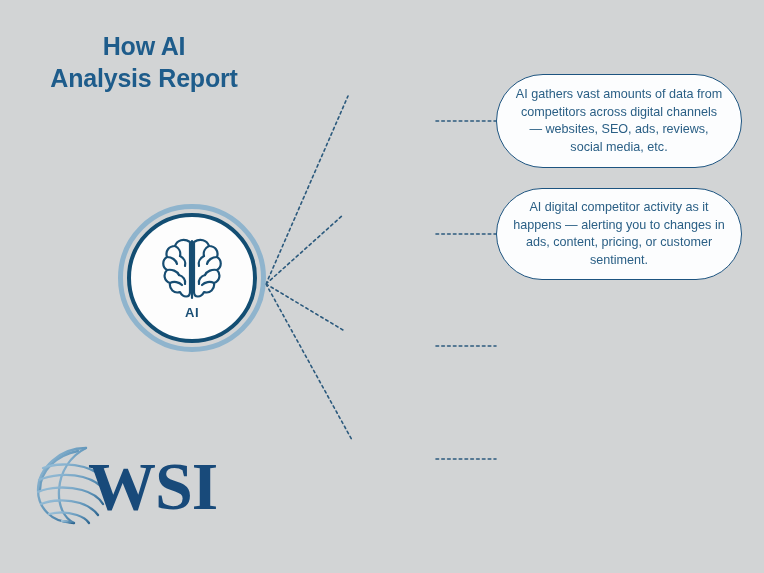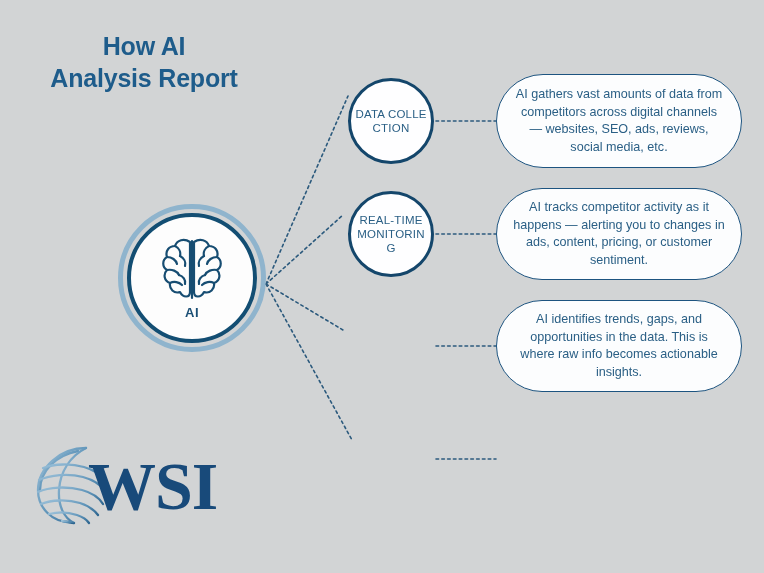--- a/index.html
+++ b/index.html
@@ -206,37 +206,28 @@
           <path d="M59 34 C54 33 49 35 47 39"></path>
           <path d="M56 47 C52 45 47 46 44 49"></path>
           <path d="M46 20 C42 22 40 26 41 30"></path>
           <path d="M47 39 C43 40 40 44 41 48"></path>
         </g>
       </svg>
       <div id="hub-label">AI</div>
     </div>
   </div>
 
-  <div class="step-node" style="left:348px; top:66px;">
-    <div class="step-node-label">DATA COLLECTION</div>
-  </div>
   <div class="step-bubble" style="left:496px; top:62px; height:94px;">
     <div class="step-bubble-text">AI gathers vast amounts of data from competitors across digital channels — websites, SEO, ads, reviews, social media, etc.</div>
   </div>
 
-  <div class="step-node" style="left:348px; top:179px;">
-    <div class="step-node-label">REAL-TIME MONITORING</div>
-  </div>
   <div class="step-bubble" style="left:496px; top:176px; height:92px;">
-    <div class="step-bubble-text">AI tracks competitor activity as it happens — alerting you to changes in ads, content, pricing, or customer sentiment.</div>
-  </div>
-
-  <div class="step-bubble" style="left:496px; top:288px; height:92px;">
-    <div class="step-bubble-text">AI identifies trends, gaps, and opportunities in the data. This is where raw info becomes actionable insights.</div>
-  </div>
+    <div class="step-bubble-text">AI digital competitor activity as it happens — alerting you to changes in ads, content, pricing, or customer sentiment.</div>
+  </div>
+
 
 
   <div id="wsi-logo">
     <svg id="wsi-globe" width="76" height="86" viewBox="0 0 76 86">
       <defs>
         <linearGradient id="globegrad" x1="0" y1="0" x2="1" y2="1">
           <stop offset="0%" stop-color="#9dc2da"></stop>
           <stop offset="55%" stop-color="#5e93b8"></stop>
           <stop offset="100%" stop-color="#2e6690"></stop>
         </linearGradient>

